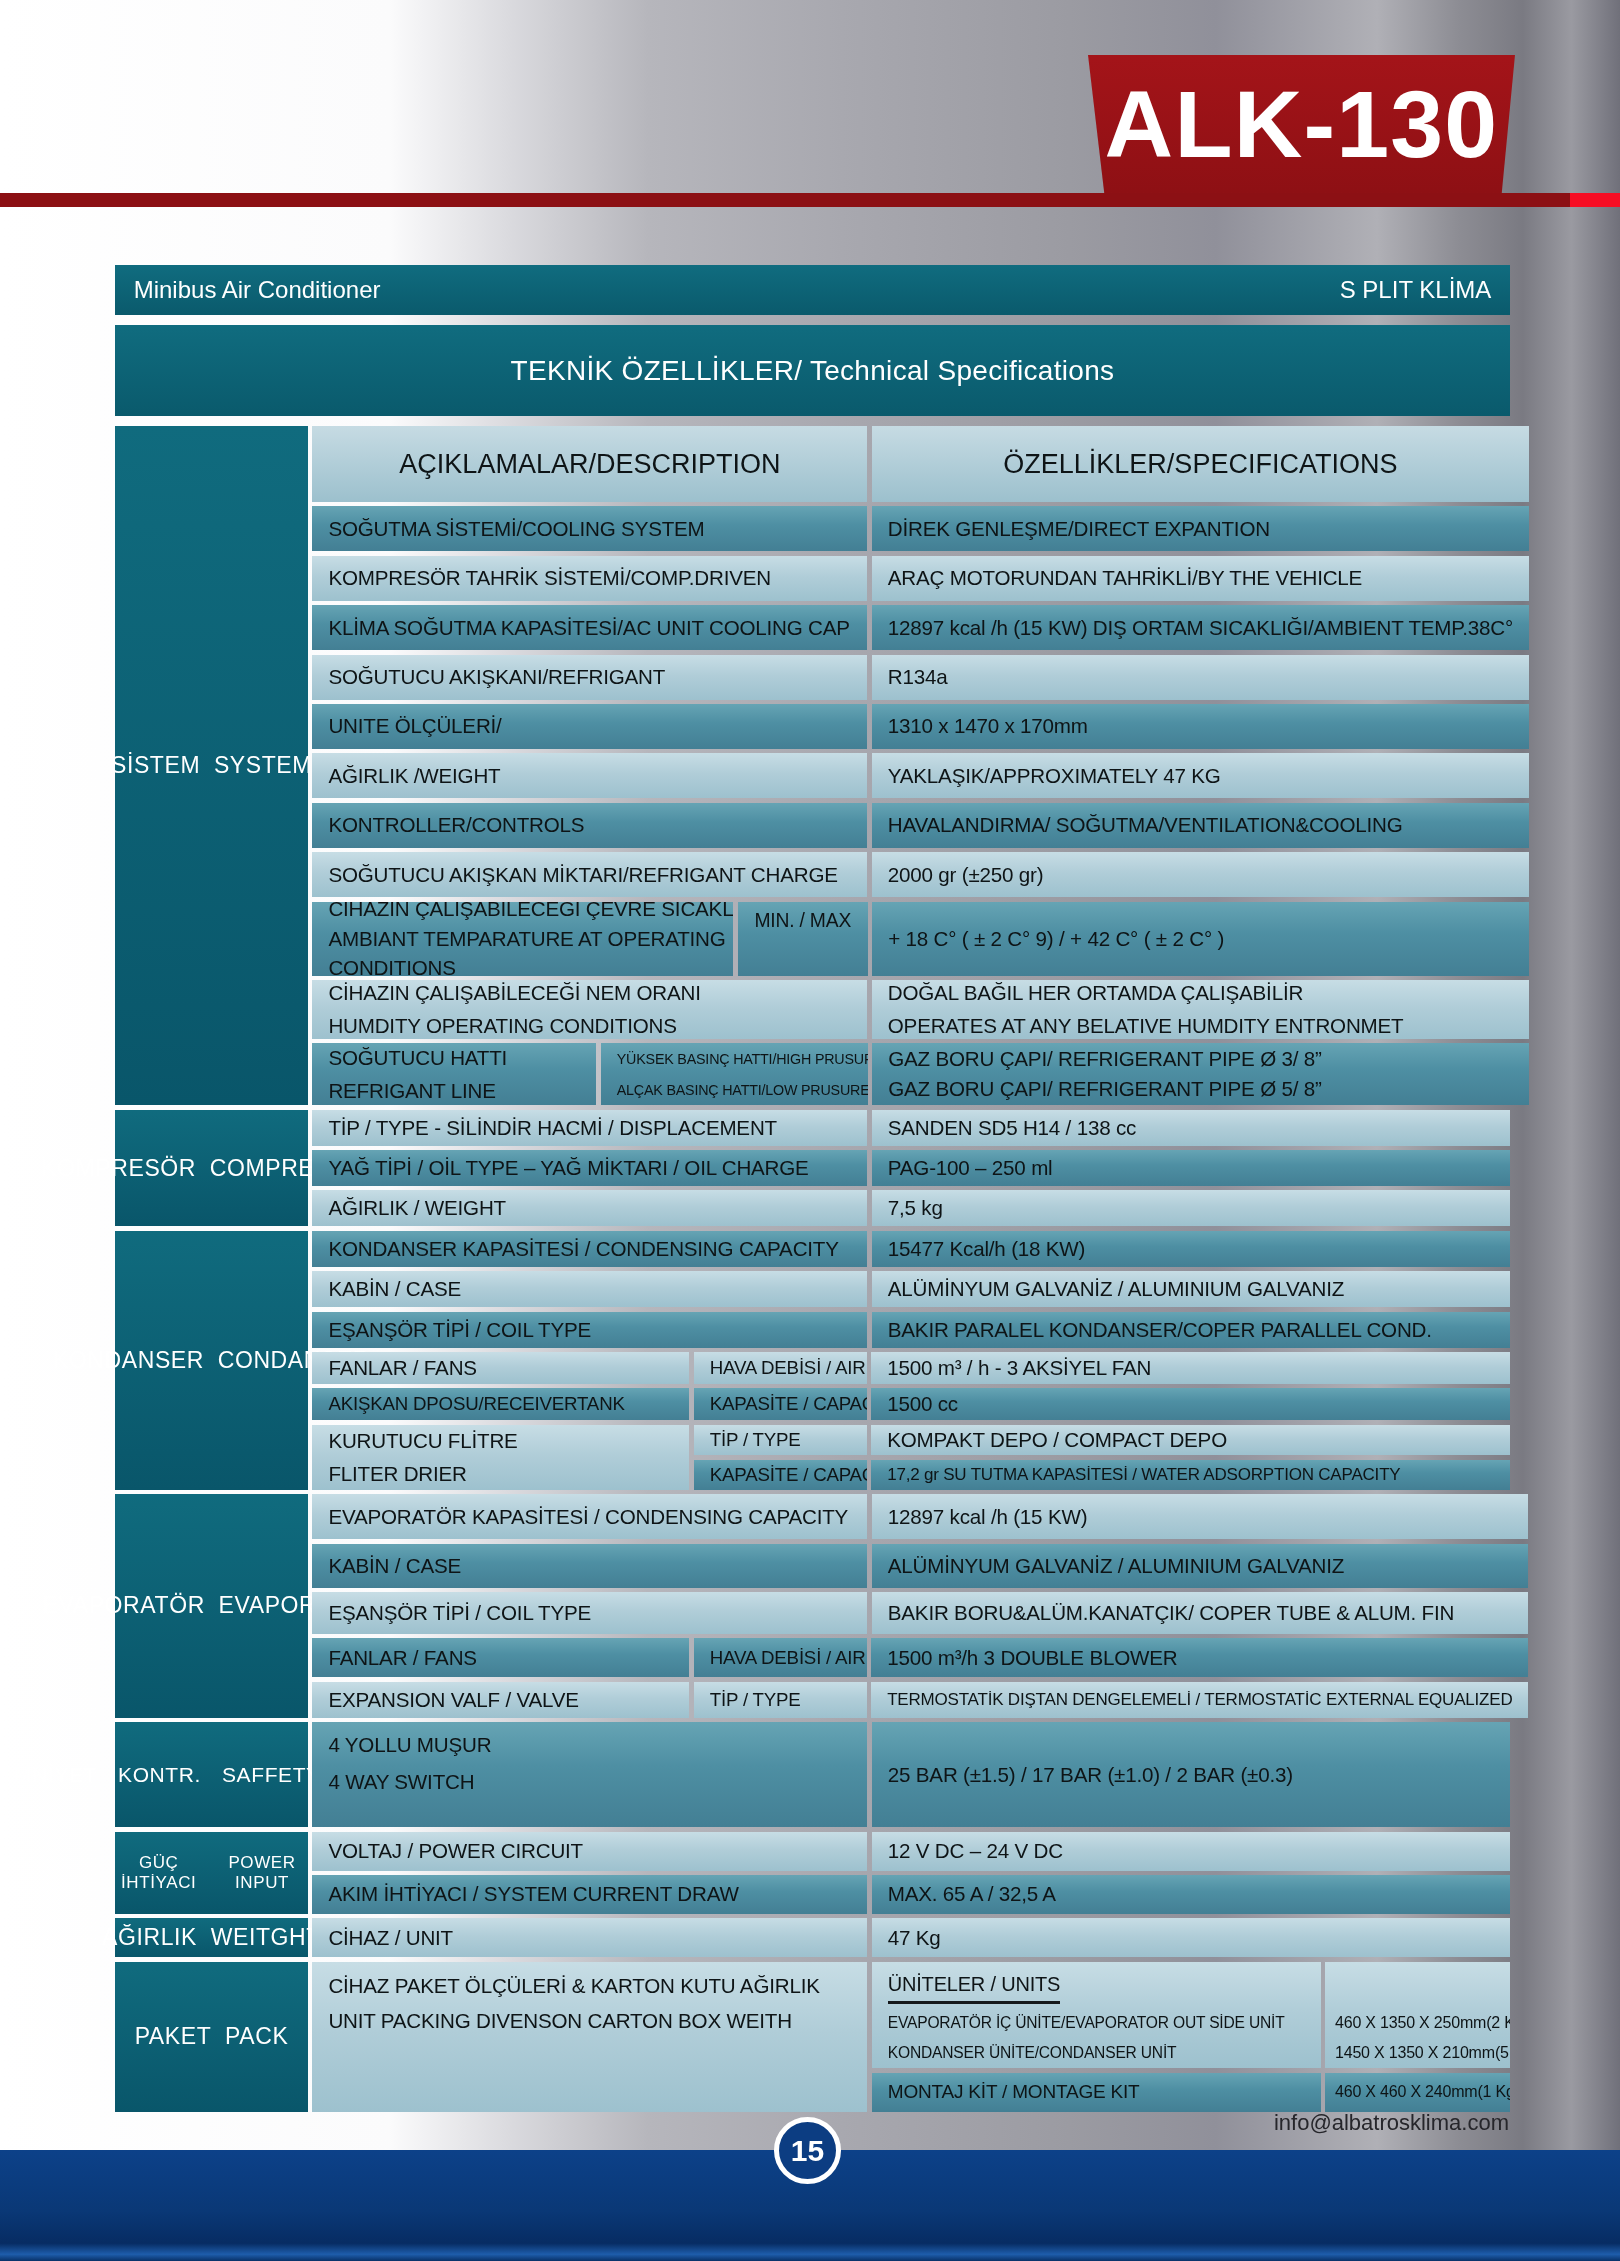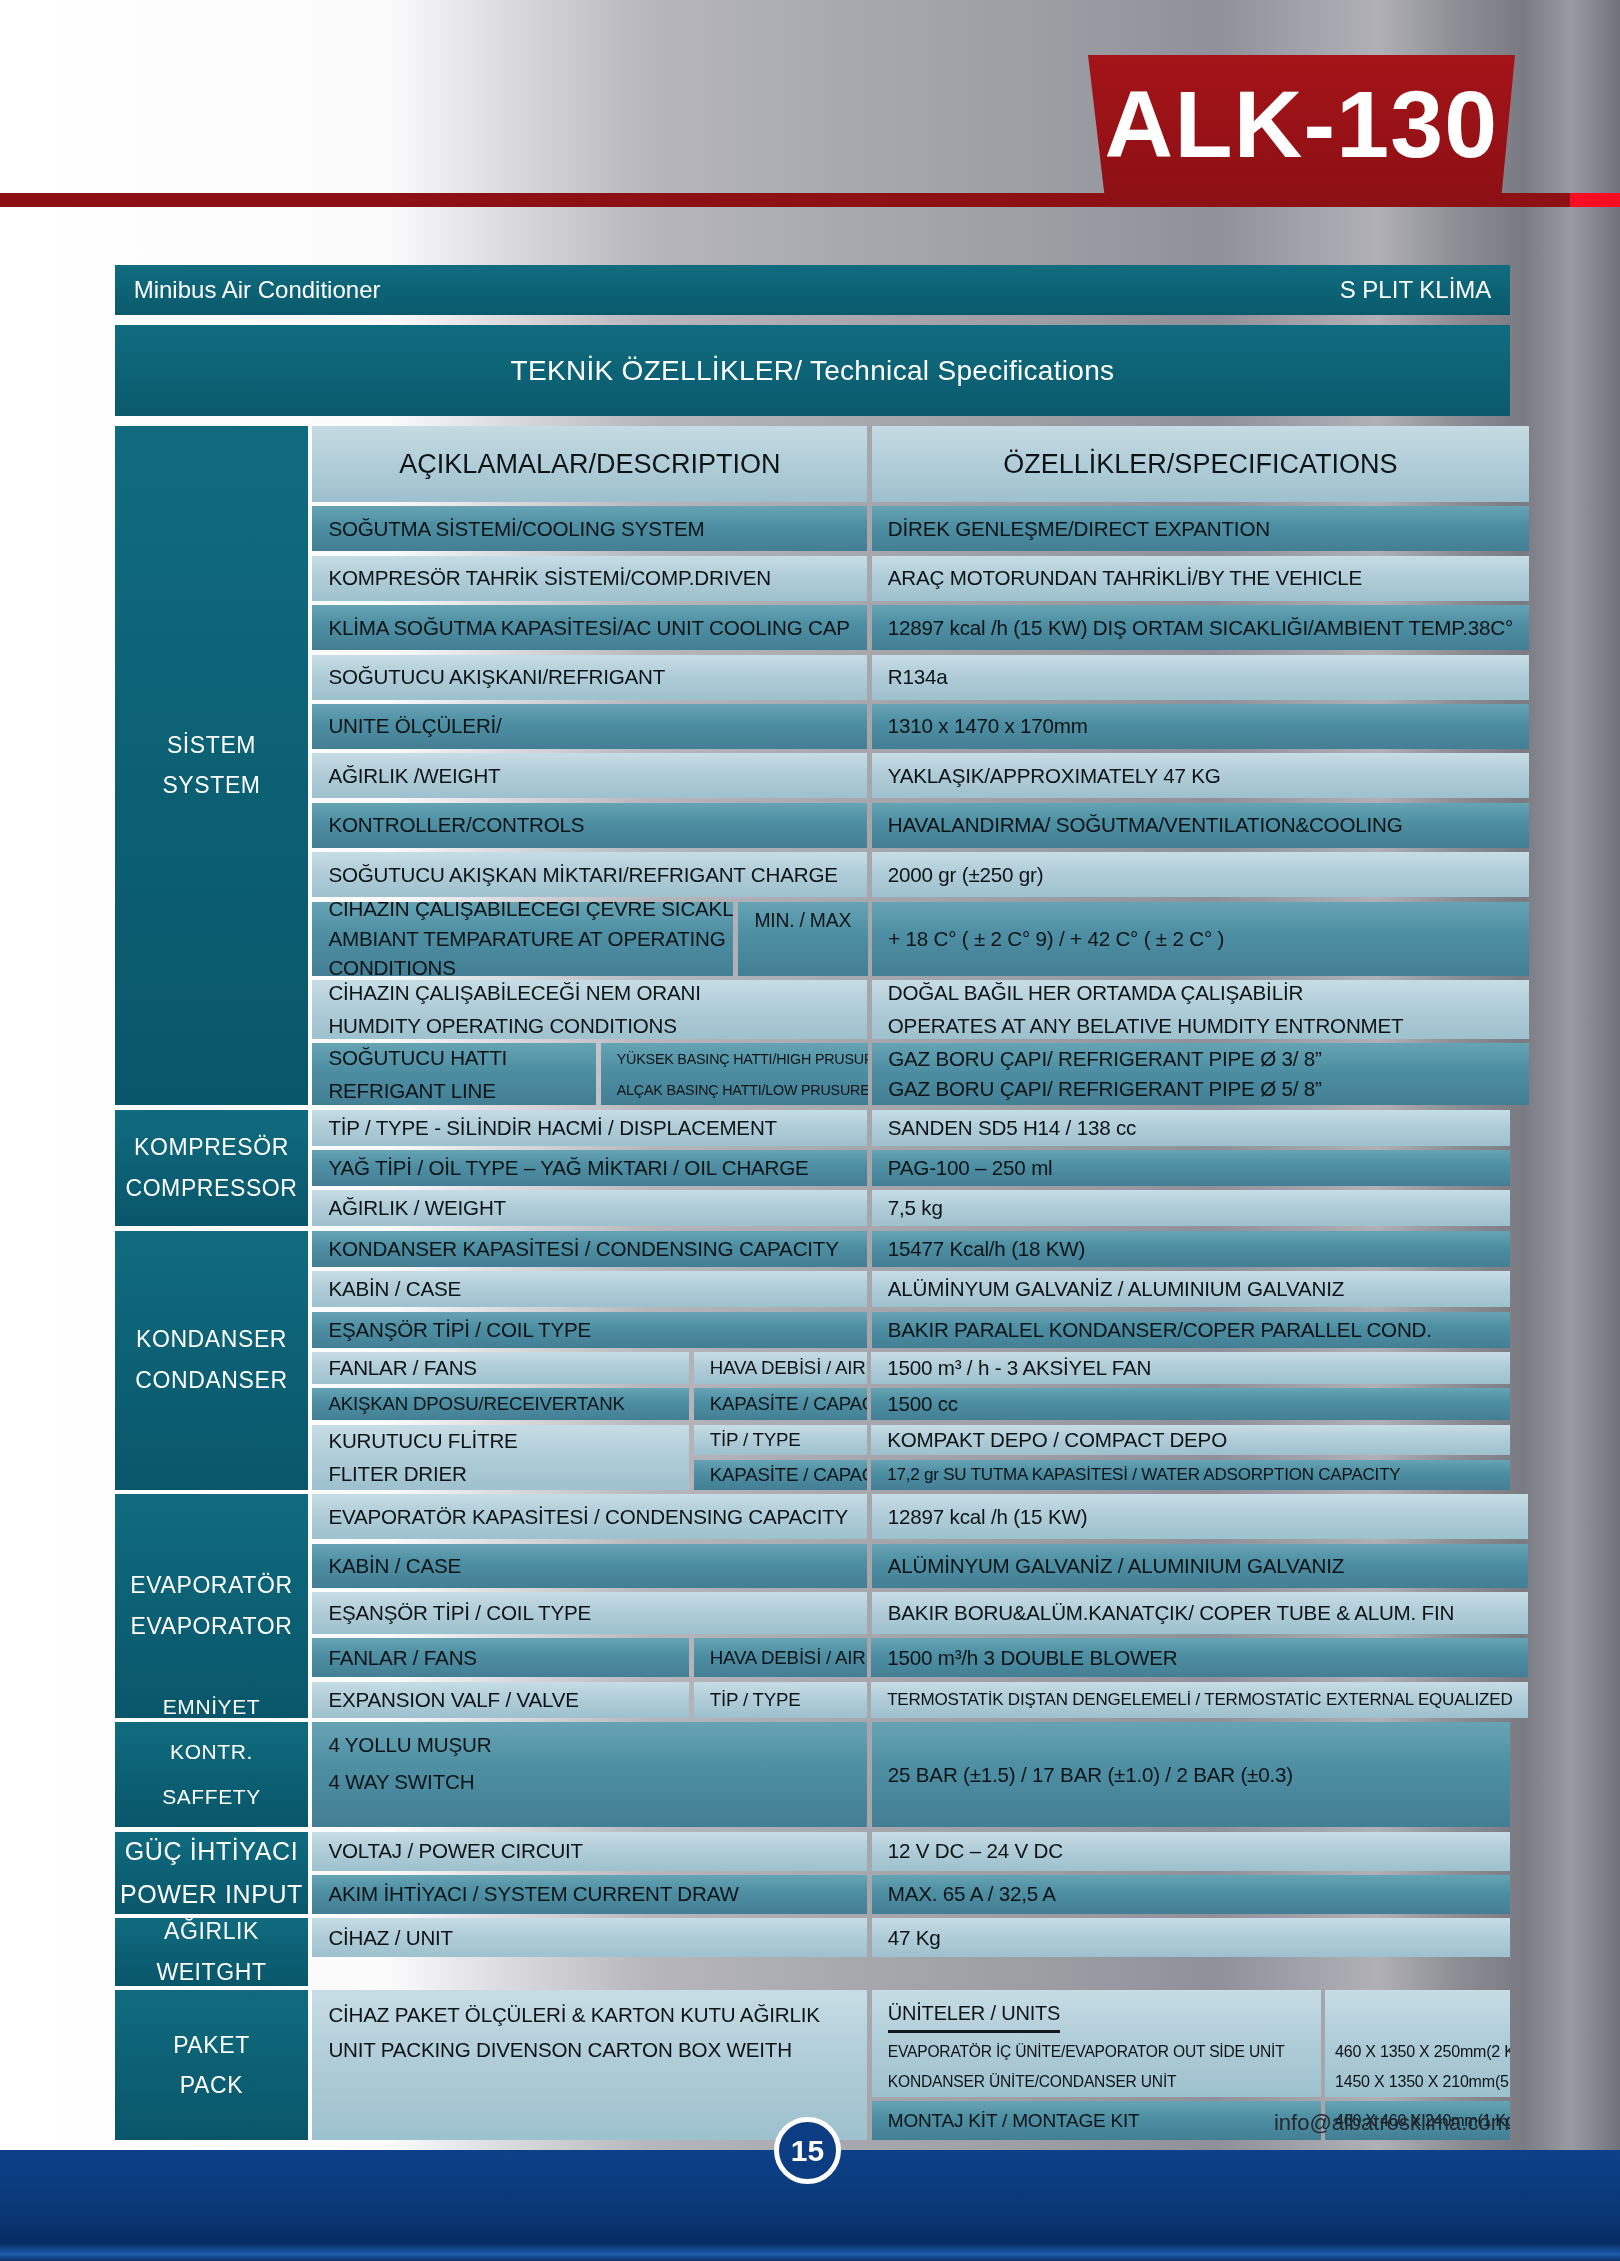--- a/index.html
+++ b/index.html
@@ -16,21 +16,21 @@
   .redline{position:absolute;left:0;top:193px;width:1620px;height:13.7px;background:#8c1014}
   .redline::after{content:"";position:absolute;right:0;top:0;width:50px;height:100%;background:#f60d23}
   
   .sheet{position:absolute;left:115px;top:265px;width:1395px;display:flex;flex-direction:column;gap:10px}
   .bar{background:linear-gradient(180deg,#106c7f 0%,#0a5a6c 100%);color:#fff;display:flex;align-items:center}
   .bar1{height:50px;justify-content:space-between;padding:0 18.7px;font-size:24px}
   .bar2{height:91px;justify-content:center;font-size:28px;letter-spacing:0.3px}
   .tbl{display:flex;flex-direction:column;gap:4.4px}
   .sec{display:flex;gap:4.4px}
   .seclab{width:193px;flex:none;background:linear-gradient(180deg,#106b7e 0%,#09566a 100%);color:#fff;
-    display:flex;flex-direction:column;align-items:center;justify-content:center;gap:13.7px;
+    display:flex;flex-direction:row;align-items:center;justify-content:center;gap:13.7px;
     font-size:23px;text-align:center;letter-spacing:0.6px}
   .rows{flex:1;display:flex;flex-direction:column;gap:4.4px}
   .row{display:flex;gap:4.4px}
   .cell{display:flex;align-items:center;padding:0 16px;font-size:20.6px;color:#0e1416;letter-spacing:-0.2px;white-space:nowrap;overflow:hidden}
   .dk{background:linear-gradient(180deg,#66a4b4 0%,#4e8fa3 42%,#437f94 100%)}
   .lt{background:linear-gradient(180deg,#c7dde5 0%,#b0cdd8 46%,#9dc1ce 100%)}
   .hd{background:linear-gradient(180deg,#c6dbe3 0%,#9cc0cd 100%);justify-content:center;font-size:27px;letter-spacing:0}
   .desc{width:555px;flex:none}
   .val{flex:1}
   .d-amb{width:421px;flex:none}
@@ -268,21 +268,21 @@
             <div class="cell dk desc stack" style="justify-content:flex-start;padding-top:11.2px;gap:12.5px">
               <span>4 YOLLU MUŞUR</span>
               <span>4 WAY SWITCH</span>
             </div>
             <div class="cell dk val">25 BAR (±1.5) / 17 BAR (±1.0) / 2 BAR (±0.3)</div>
           </div>
         </div>
       </div>
 
       <div class="sec">
-        <div class="seclab" style="font-size:25px">
+        <div class="seclab" style="font-size:17px">
           <span>GÜÇ İHTİYACI</span>
           <span>POWER INPUT</span>
         </div>
         <div class="rows">
           <div class="row" style="height:39px">
             <div class="cell lt desc">VOLTAJ / POWER CIRCUIT</div>
             <div class="cell lt val">12 V DC – 24 V DC</div>
           </div>
           <div class="row" style="height:39px">
             <div class="cell dk desc">AKIM İHTİYACI / SYSTEM CURRENT DRAW</div>

